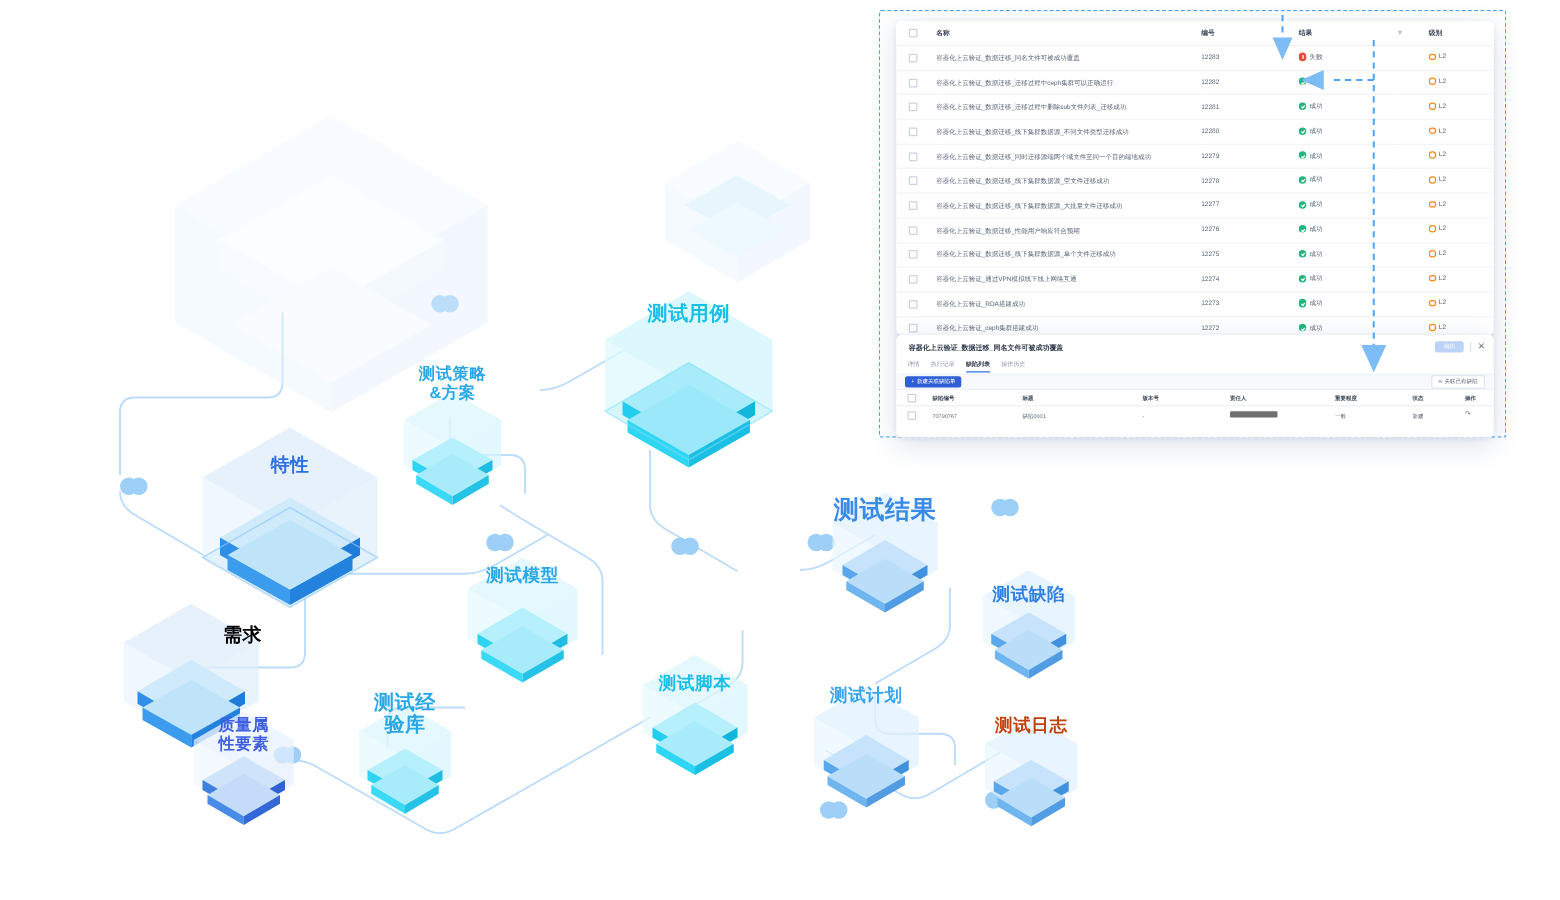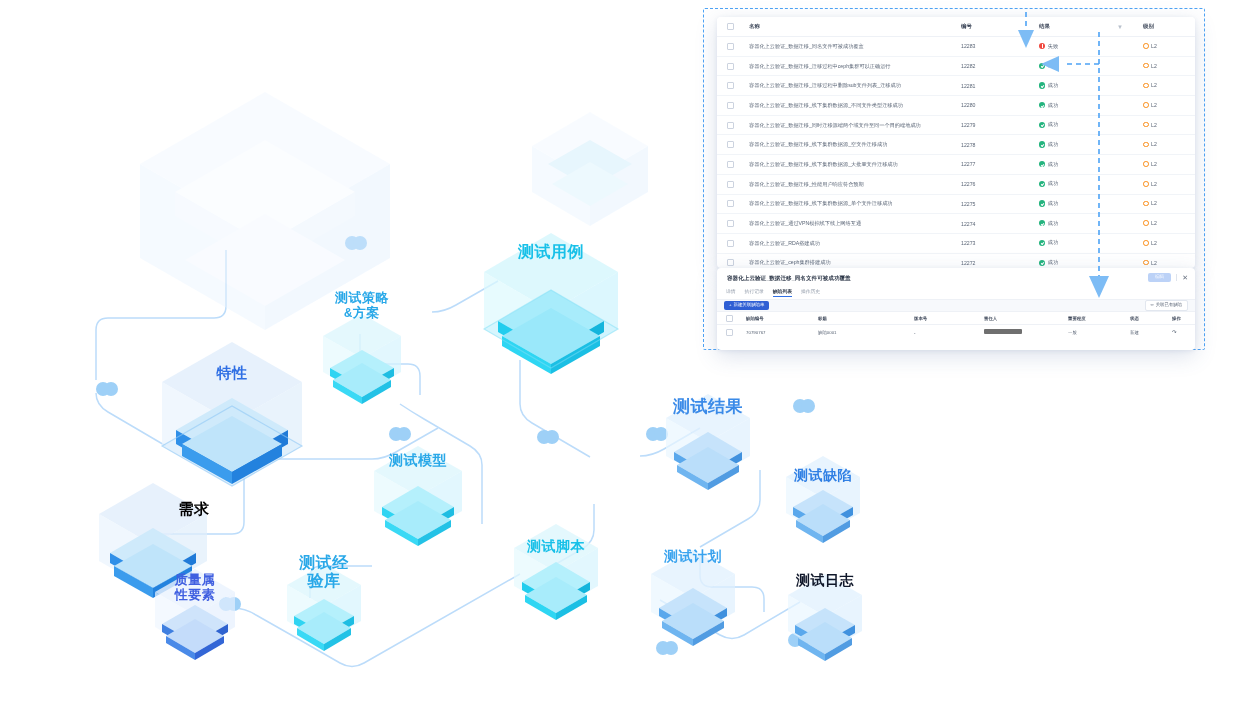--- a/index.html
+++ b/index.html
@@ -262,21 +262,21 @@
       <polygon points="12,59 45,78 45,86 12,67" fill="#3f7fe0"></polygon>
       <polygon points="78,59 45,78 45,86 78,67" fill="#2f63d0"></polygon>
       <polygon points="45,54 74,71 45,88 16,71" fill="#c4dcfa"></polygon>
       <polygon points="16,71 45,88 45,95 16,78" fill="#4a8ae8"></polygon>
       <polygon points="74,71 45,88 45,95 74,78" fill="#3366d6"></polygon>
     </svg>
     <div class="label" style="top:8px;font-size:13px;color:#3f5fe0;">质量属
 性要素</div>
   </div>
 
-  <div class="node" style="left:318px;top:310px;width:88px;height:98px;font-family:Liberation Mono, monospace;">
+  <div class="node" style="left:318px;top:310px;width:88px;height:98px;">
     <svg width="88" height="98" viewBox="0 0 88 98">
       <polygon points="44,4 83,26 44,48 5,26" fill="#ddf6fd" opacity=".8"></polygon>
       <polygon points="5,26 44,48 44,84 5,62" fill="#e5f9fe" opacity=".7"></polygon>
       <polygon points="83,26 44,48 44,84 83,62" fill="#d6f4fd" opacity=".7"></polygon>
       <polygon points="44,40 76,58 44,76 12,58" fill="#b5f0fc"></polygon>
       <polygon points="12,58 44,76 44,84 12,66" fill="#2fd4f2"></polygon>
       <polygon points="76,58 44,76 44,84 76,66" fill="#1fbde2"></polygon>
       <polygon points="44,53 73,70 44,87 15,70" fill="#a8ecfb"></polygon>
       <polygon points="15,70 44,87 44,94 15,77" fill="#3ad9f5"></polygon>
       <polygon points="73,70 44,87 44,94 73,77" fill="#23c2e6"></polygon>
@@ -368,21 +368,21 @@
       <polygon points="48,4 90,28 48,52 6,28" fill="#e2f1fe" opacity=".8"></polygon>
       <polygon points="6,28 48,52 48,90 6,66" fill="#eaf6ff" opacity=".7"></polygon>
       <polygon points="90,28 48,52 48,90 90,66" fill="#def0fe" opacity=".7"></polygon>
       <polygon points="48,42 82,62 48,82 14,62" fill="#c6e3fb"></polygon>
       <polygon points="14,62 48,82 48,90 14,70" fill="#5aa8ec"></polygon>
       <polygon points="82,62 48,82 48,90 82,70" fill="#4091de"></polygon>
       <polygon points="48,57 79,75 48,93 17,75" fill="#badefa"></polygon>
       <polygon points="17,75 48,93 48,100 17,82" fill="#6fb5f0"></polygon>
       <polygon points="79,75 48,93 48,100 79,82" fill="#519ce2"></polygon>
     </svg>
-    <div class="label" style="top:7px;font-size:17px;color:#3a8ae8;">测试结果</div>
+    <div class="label" style="top:7px;font-size:20px;color:#3a8ae8;">测试结果</div>
   </div>
 
   <div class="node" style="left:780px;top:452px;width:86px;height:96px;">
     <svg width="86" height="96" viewBox="0 0 86 96">
       <polygon points="43,4 80,25 43,46 6,25" fill="#e2f1fe" opacity=".8"></polygon>
       <polygon points="6,25 43,46 43,82 6,61" fill="#eaf6ff" opacity=".7"></polygon>
       <polygon points="80,25 43,46 43,82 80,61" fill="#def0fe" opacity=".7"></polygon>
       <polygon points="43,38 73,55 43,72 13,55" fill="#c6e3fb"></polygon>
       <polygon points="13,55 43,72 43,80 13,63" fill="#5aa8ec"></polygon>
       <polygon points="73,55 43,72 43,80 73,63" fill="#4091de"></polygon>
@@ -398,21 +398,21 @@
       <polygon points="43,4 80,25 43,46 6,25" fill="#e2f1fe" opacity=".8"></polygon>
       <polygon points="6,25 43,46 43,82 6,61" fill="#eaf6ff" opacity=".7"></polygon>
       <polygon points="80,25 43,46 43,82 80,61" fill="#def0fe" opacity=".7"></polygon>
       <polygon points="43,38 73,55 43,72 13,55" fill="#c6e3fb"></polygon>
       <polygon points="13,55 43,72 43,80 13,63" fill="#5aa8ec"></polygon>
       <polygon points="73,55 43,72 43,80 73,63" fill="#4091de"></polygon>
       <polygon points="43,52 70,68 43,84 16,68" fill="#badefa"></polygon>
       <polygon points="16,68 43,84 43,91 16,75" fill="#6fb5f0"></polygon>
       <polygon points="70,68 43,84 43,91 70,75" fill="#519ce2"></polygon>
     </svg>
-    <div class="label" style="top:2px;font-size:14px;color:#0f172a;">测试日志</div>
+    <div class="label" style="top:2px;font-size:14px;color:#c2410c;">测试日志</div>
   </div>
 
 </div>
 
 <div id="panel-wrap">
 
   <div class="dashed-frame"></div>
 
   <div class="card" id="list-card">
     <table class="tbl">

